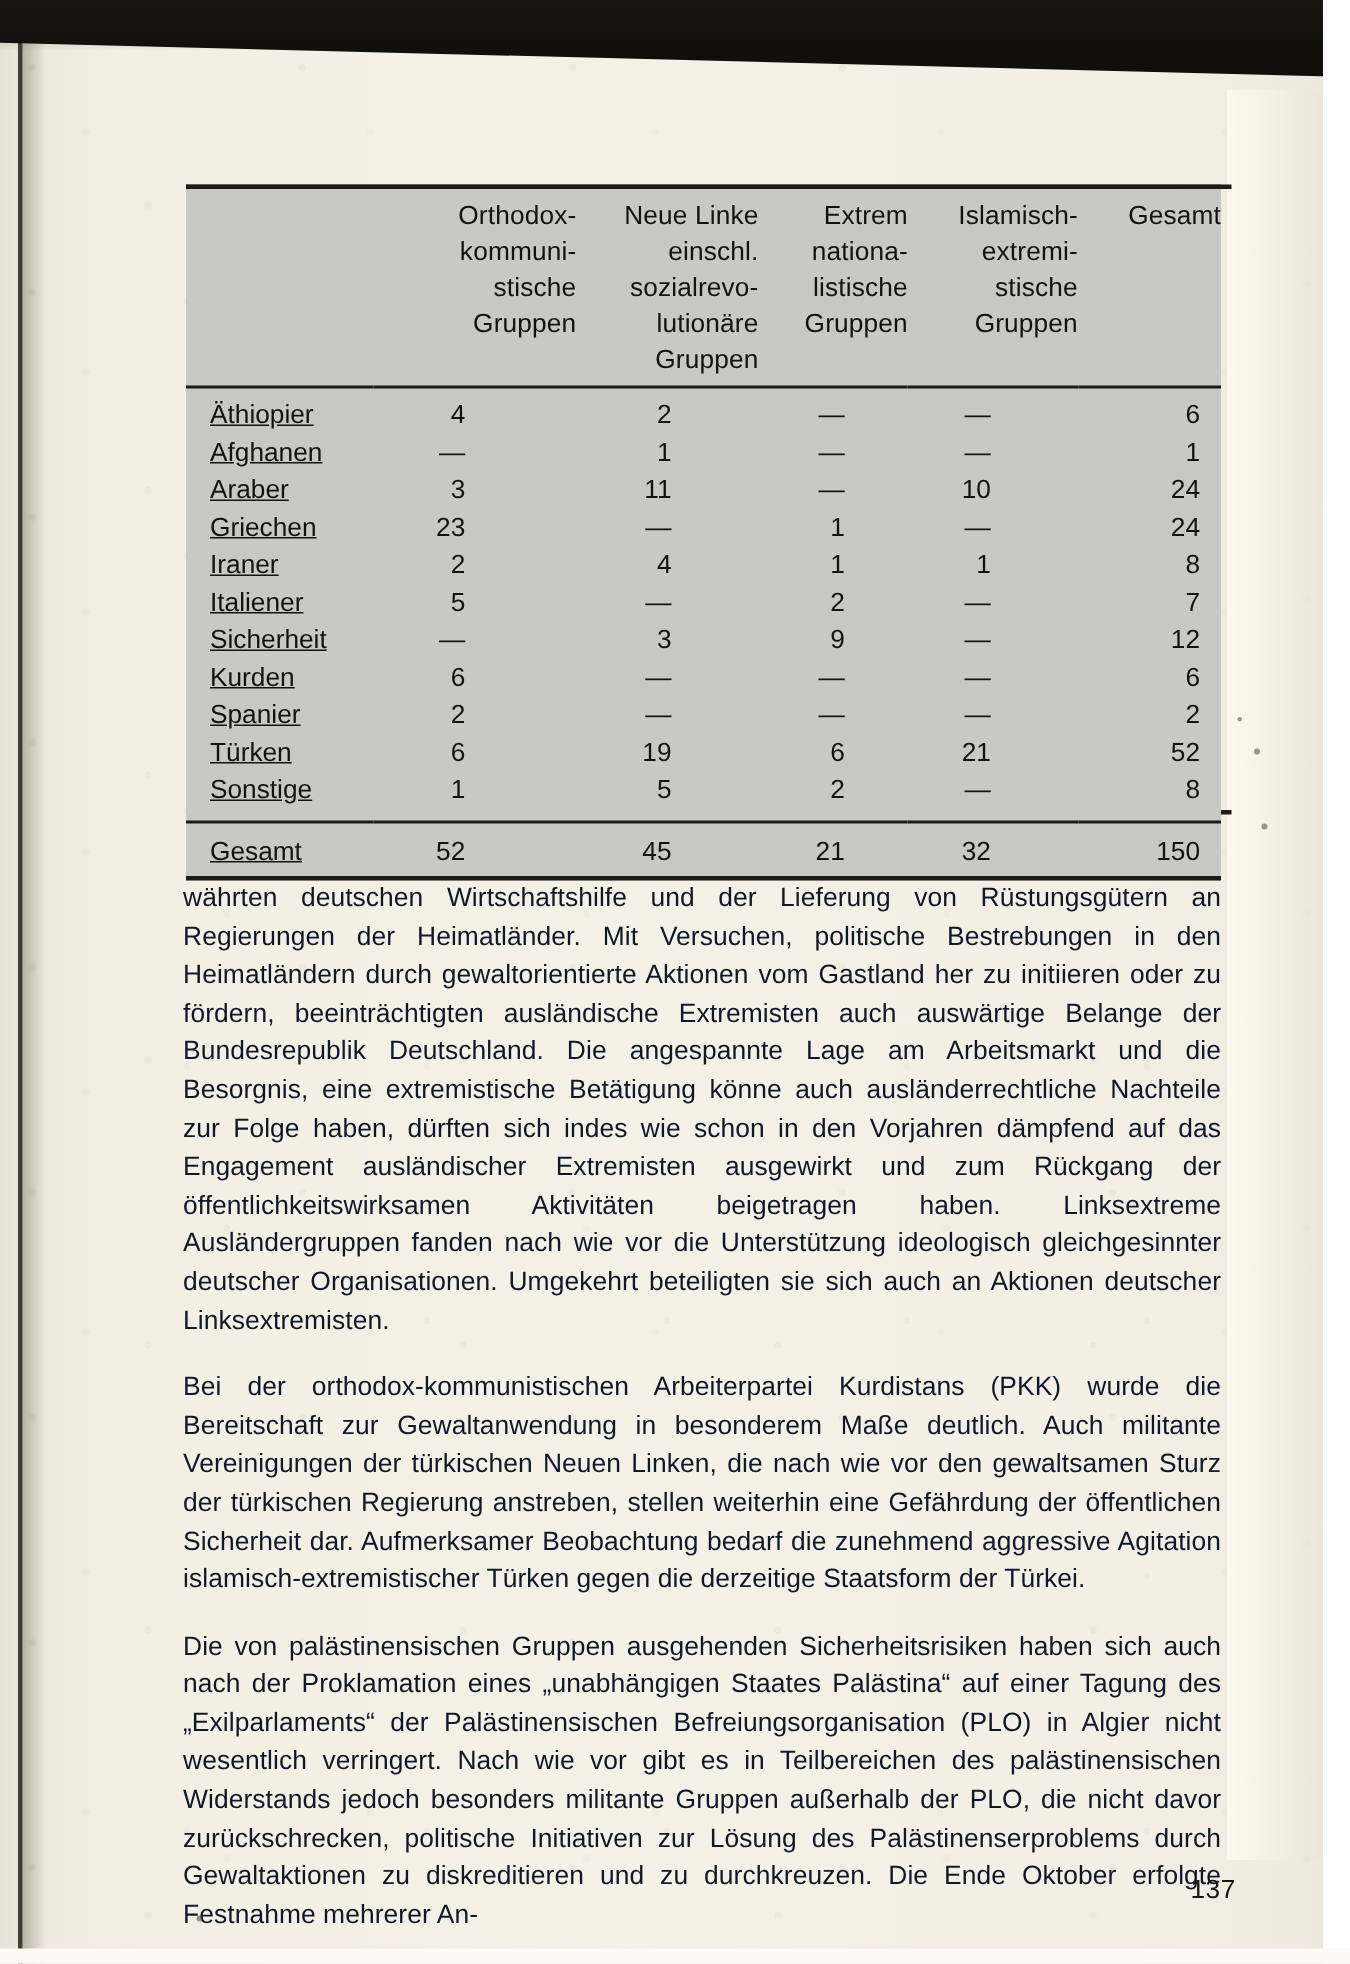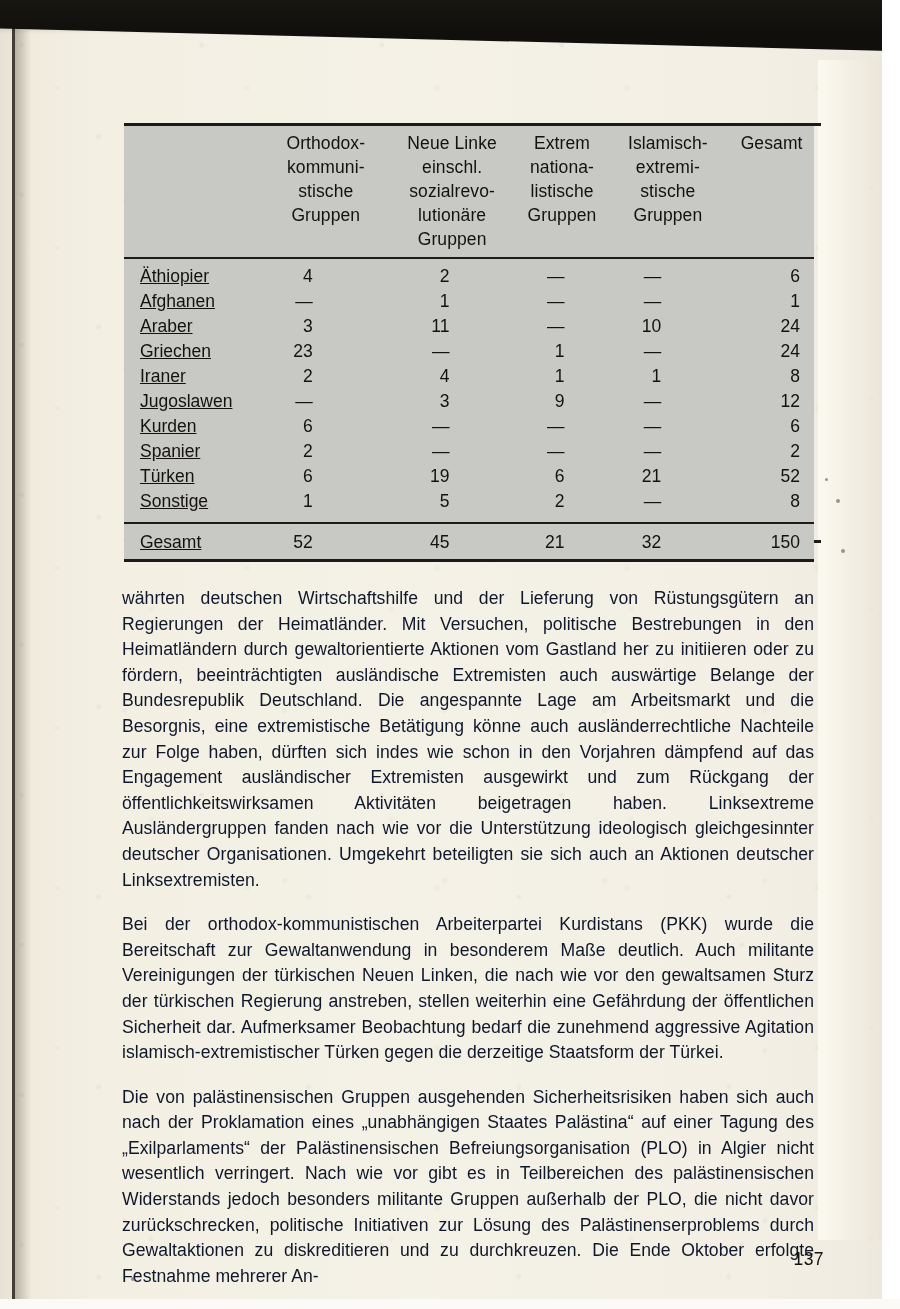--- a/index.html
+++ b/index.html
@@ -161,21 +161,21 @@
     padding: 0;
     font-weight: normal;
     vertical-align: top;
   }
 
   
   thead th.hdr-label {
     width: 138px;
   }
   thead th.hdr-col {
-    text-align: center;
+    text-align: right;
     padding-top: 5px;
     padding-bottom: 6px;
     white-space: pre-line;
     font-size: 17.5px;
     line-height: 24px;
     letter-spacing: .1px;
   }
   thead th.c1 { width: 140px; padding-left: 12px; }
   thead th.c2 { width: 122px; padding-left: 10px; }
   thead th.c3 { width: 98px;  padding-left: 10px; }
@@ -335,23 +335,31 @@
 
           <tr>
             <td class="row-label">Iraner</td>
             <td class="num n1">2</td>
             <td class="num n2">4</td>
             <td class="num n3">1</td>
             <td class="num n4">1</td>
             <td class="num n5">8</td>
           </tr>
 
-
-          <tr>
-            <td class="row-label">Jugoslawen</td>
+          <tr>
+            <td class="row-label">Italiener</td>
+            <td class="num n1">5</td>
+            <td class="num n2">—</td>
+            <td class="num n3">2</td>
+            <td class="num n4">—</td>
+            <td class="num n5">7</td>
+          </tr>
+
+          <tr>
+            <td class="row-label">Sicherheit</td>
             <td class="num n1">—</td>
             <td class="num n2">3</td>
             <td class="num n3">9</td>
             <td class="num n4">—</td>
             <td class="num n5">12</td>
           </tr>
 
           <tr>
             <td class="row-label">Kurden</td>
             <td class="num n1">6</td>

